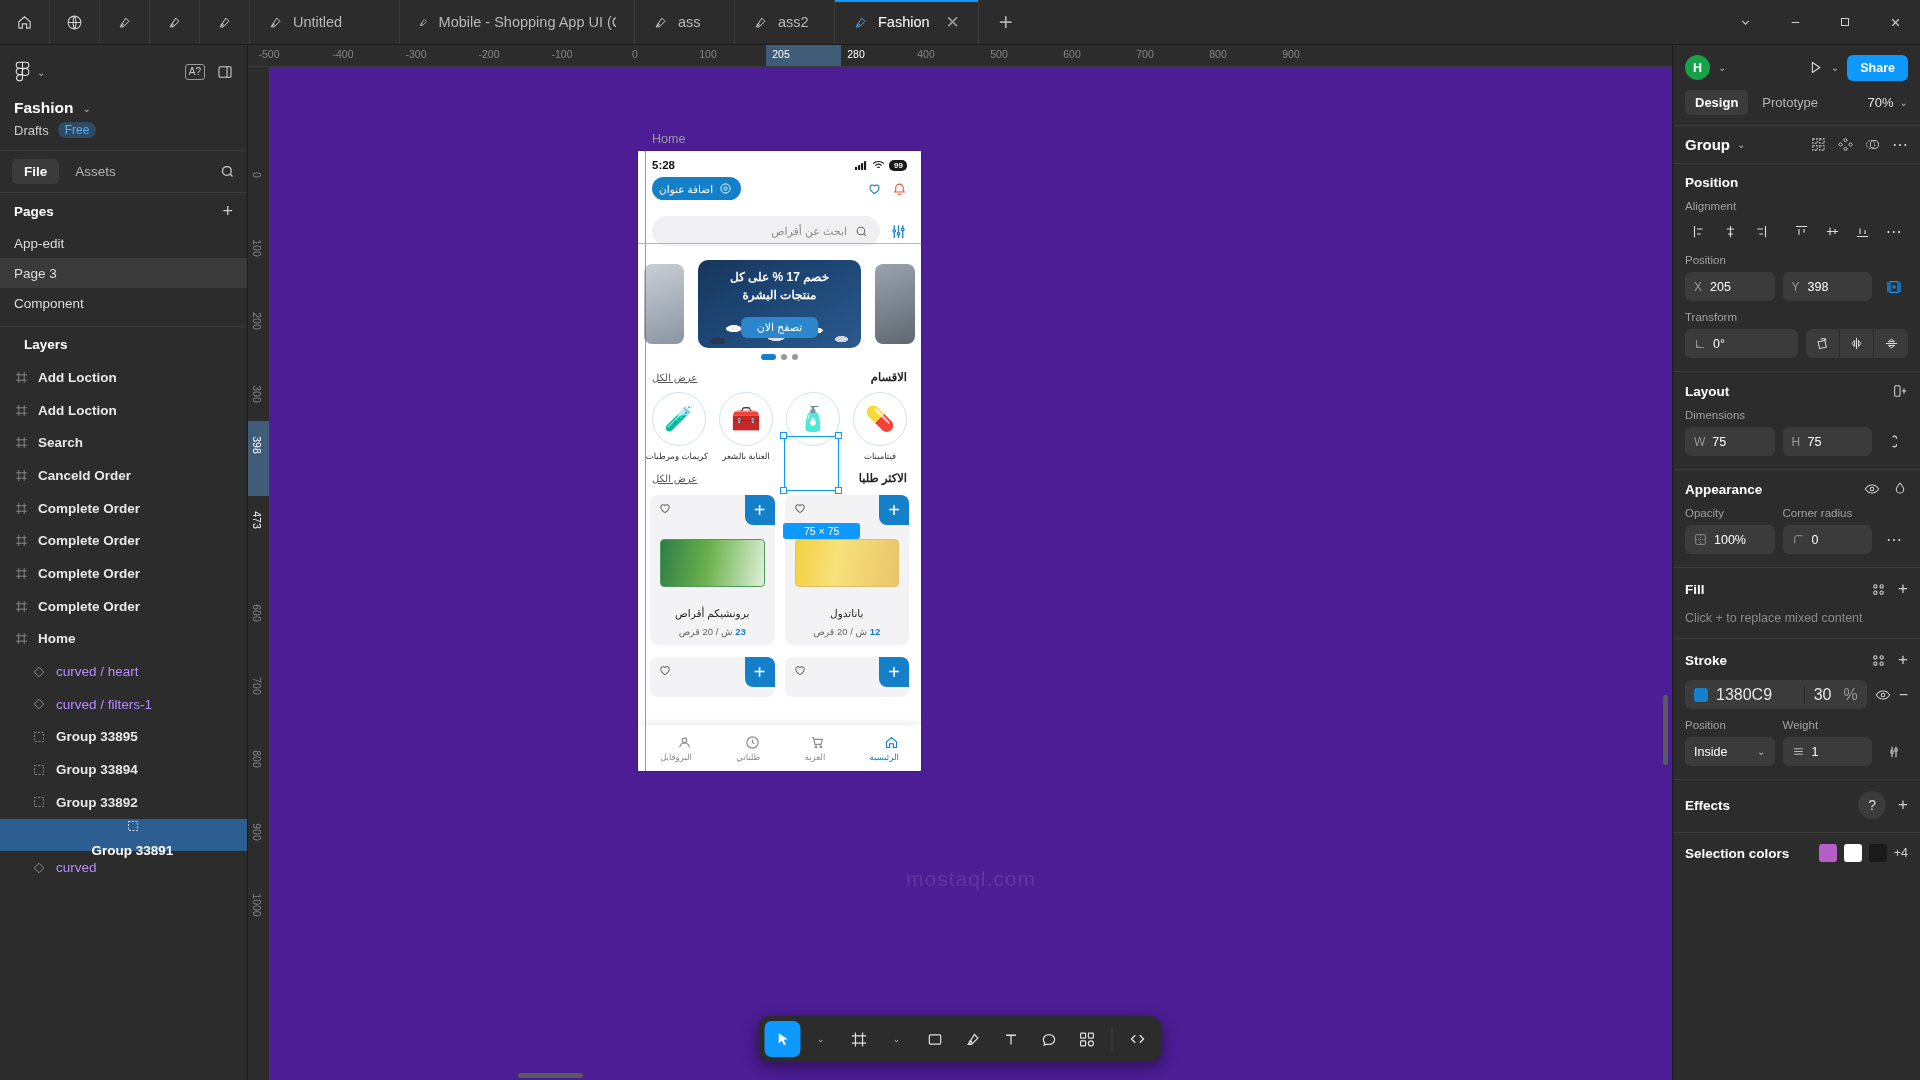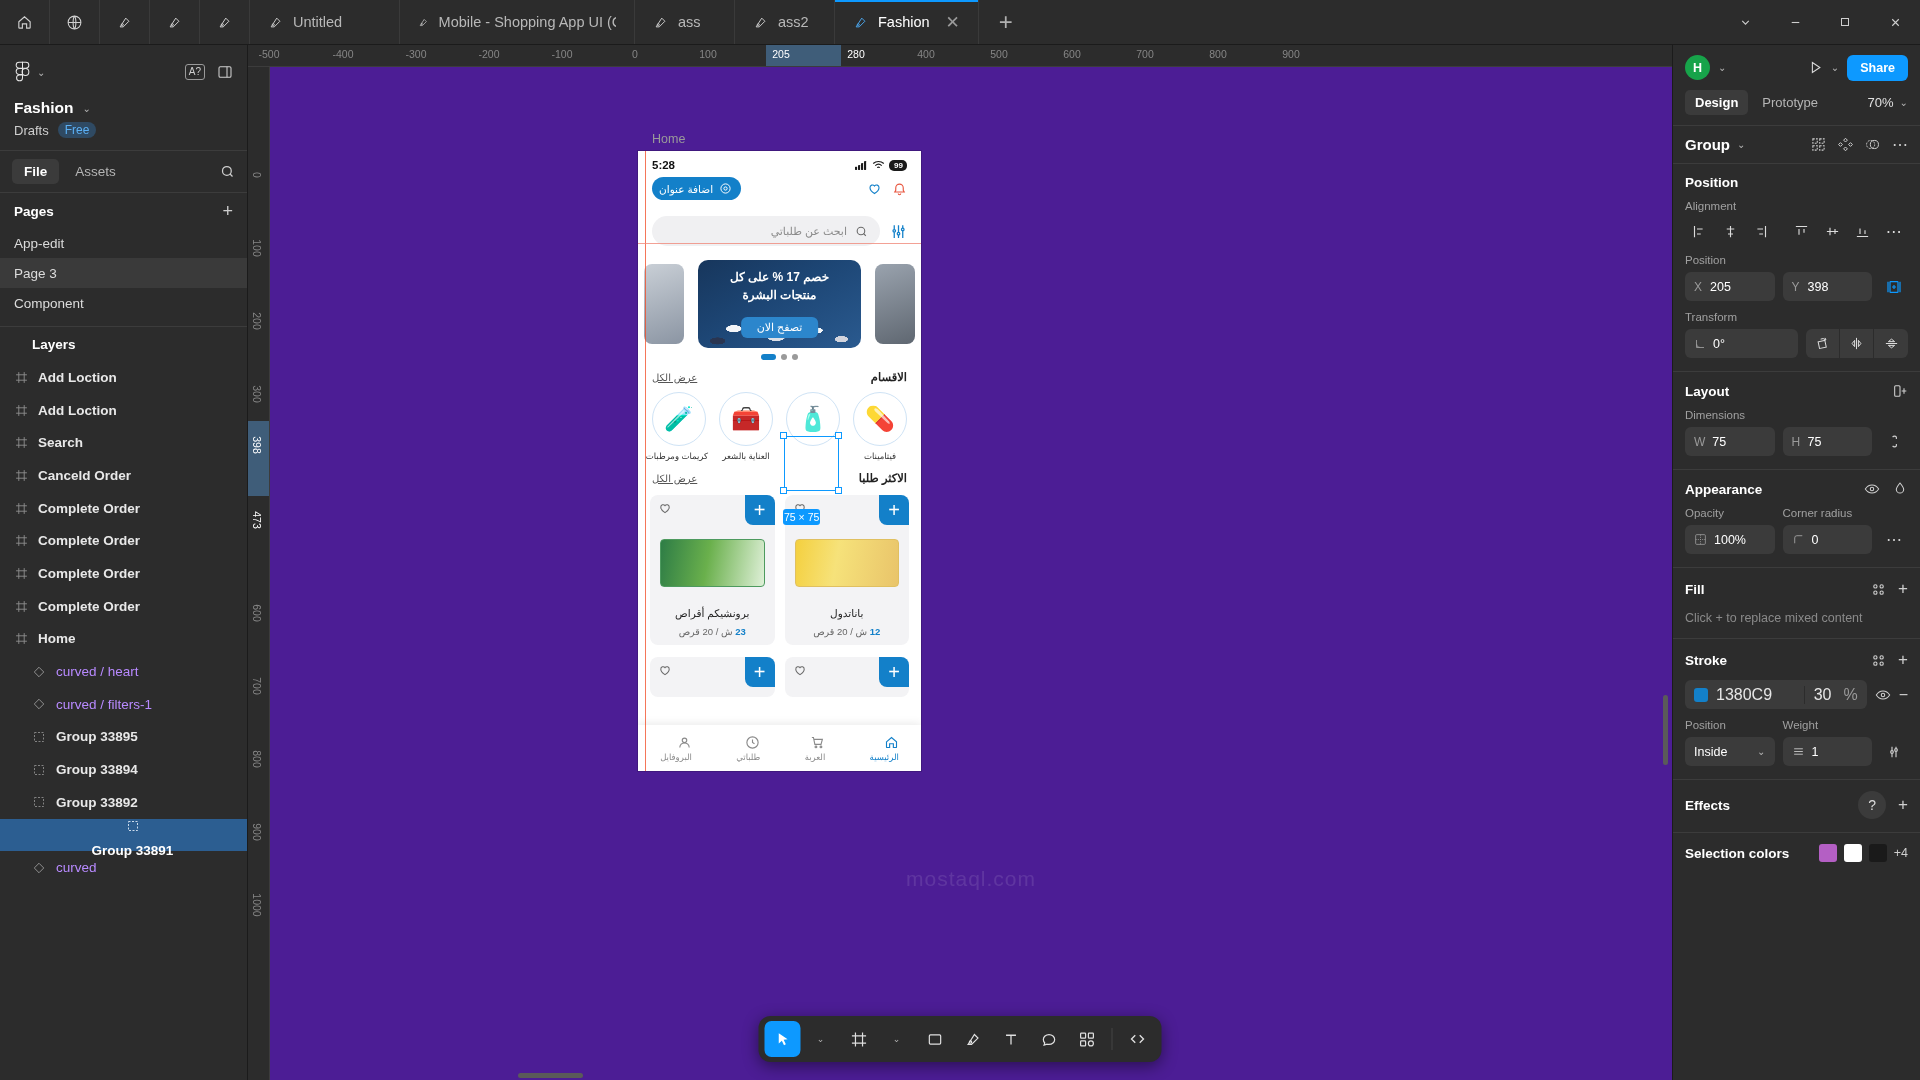--- a/index.html
+++ b/index.html
@@ -78,21 +78,21 @@
   }
   .plus-ic { font-size: 18px; color: #cfcfcf; cursor: pointer; font-weight: 300; line-height: 1;}
   .page-item {
     height: 30px; display: flex; align-items: center; padding: 0 14px; font-size: 13.5px;
     color: #dcdcdc; cursor: pointer;
   }
   .page-item.selected { background: #3a3a3a; }
   .pages-wrap { padding-bottom: 8px; }
 
   .layers-head {
-    padding: 10px 14px 9px 32px; font-size: 13.5px; font-weight: bold; color: #fff;
+    padding: 10px 14px 9px 24px; font-size: 13.5px; font-weight: bold; color: #fff;
     border-top: 1px solid #3c3c3c;
   }
   .layers-list { flex: 1; overflow-y: auto; overflow-x: hidden; padding-bottom: 10px; }
   .layer-row {
     height: 32.7px; display: flex; align-items: center; gap: 10px; padding: 0 14px;
     font-size: 13.5px; cursor: pointer; color: #e8e8e8; white-space: nowrap;
   }
   .layer-row.selected { background: #2c5e91; flex-direction: column; }
   .layer-row.depth1 { padding-left: 32px; }
   .layer-icon { flex: 0 0 14px; display: flex; align-items: center; justify-content: center; color: #8d8d8d; }
@@ -197,22 +197,22 @@
             display:flex; align-items:center; justify-content: space-around; direction: rtl;
             box-shadow: 0 -2px 8px rgba(0,0,0,.08); }
   .bn { text-align:center; font-size: 8.5px; color:#8a8a8a; }
   .bn.active { color:#1380c9; }
   .bn .bi { font-size: 15px; display:block; margin-bottom:2px; }
 
   
   .sel-box { position:absolute; border:1.5px solid #0d99ff; pointer-events:none; }
   .sel-handle { position:absolute; width:7px; height:7px; background:#fff; border:1.5px solid #0d99ff; }
   .size-tag {
-    position:absolute; background:#0d99ff; color:#fff; font-size:10.5px; padding:2px 1px;
-    border-radius:3px; white-space:nowrap; font-weight: 500;
+    position:absolute; background:#0d99ff; color:#fff; font-size:10.5px; padding:2px 21px;
+    border-radius:3px; white-space:nowrap; font-weight: 500; margin-top: 14px;
   }
 
   
   .watermark { position:absolute; left: 50%; transform: translateX(-50%);
     color: rgba(255,255,255,0.13); font-size: 52px; font-weight: bold; direction: rtl;
     pointer-events:none; letter-spacing: 1px; }
   .watermark-sub { position:absolute; left:50%; transform:translateX(-50%);
     color: rgba(255,255,255,0.11); font-size: 21px; letter-spacing: 1px; }
 
   
@@ -682,21 +682,21 @@
                   <circle cx="18" cy="9" r="1.8"></circle>
                 </svg>
             </span>
             <span class="ph-search-box">
               <span>
                 <svg width="13" height="13" viewBox="0 0 24 24" fill="none" stroke="#6a6a6a" stroke-width="2">
                     <circle cx="11" cy="11" r="7"></circle>
                     <path d="M20 20l-4.3-4.3"></path>
                   </svg>
               </span>
-              <span class="ph-search-ph">ابحث عن طلباتي</span>
+              <span class="ph-search-ph">ابحث عن أقراص</span>
             </span>
           </div>
 
           <div class="carousel">
             <div class="slide-side" style="background:linear-gradient(160deg,#c9cfd6,#8b95a3);"></div>
             <div class="slide-main">
               <div class="pillsbg"></div>
               <div class="slide-txt">
                 <span>خصم 17 % على كل</span><br>
                 <span>منتجات البشرة</span>

